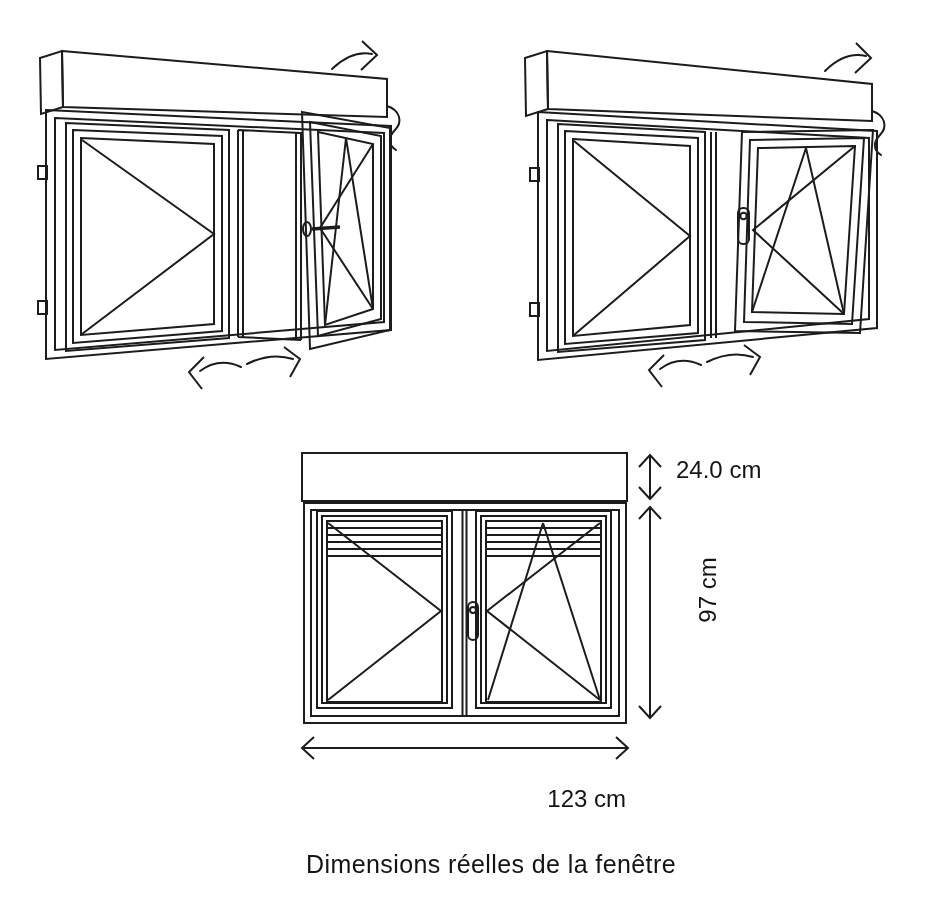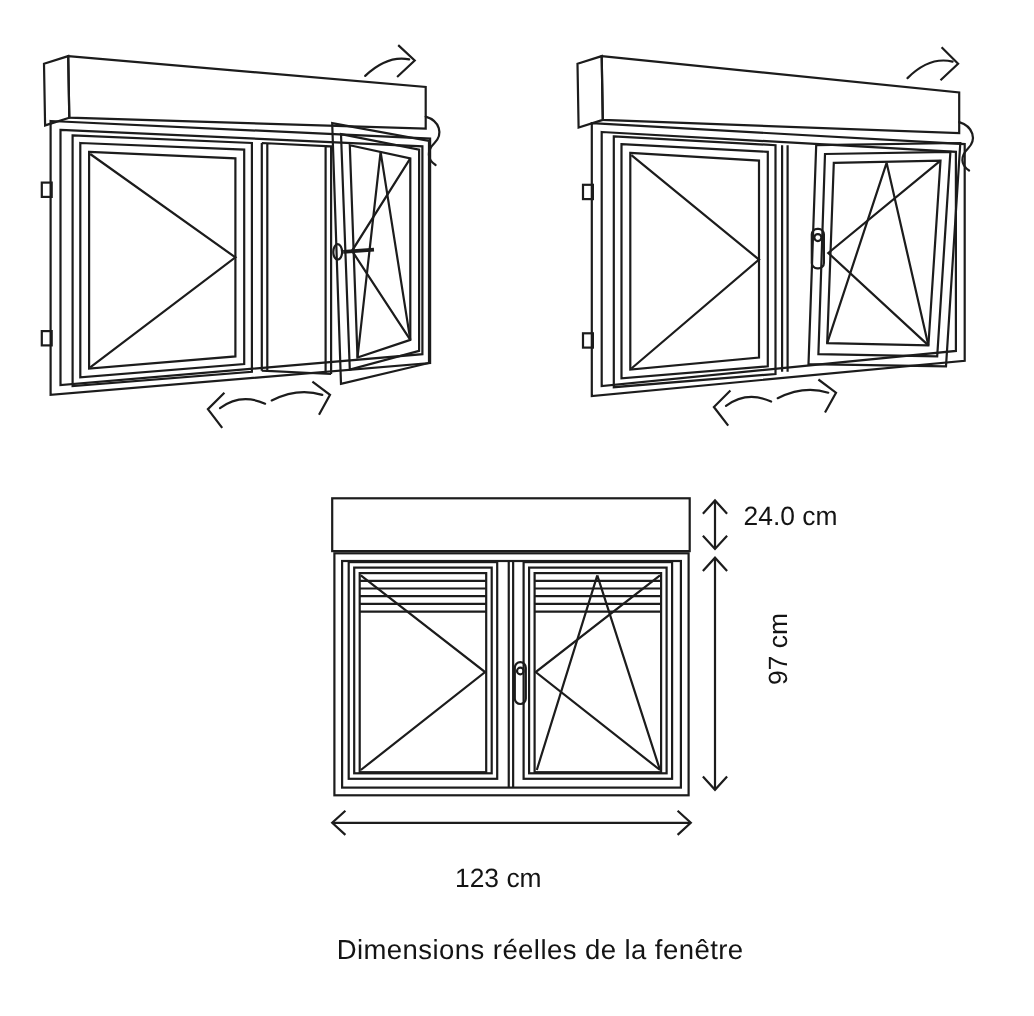--- a/index.html
+++ b/index.html
@@ -30,21 +30,21 @@
   .squig{stroke-width:4;stroke-linecap:round;}
   .dimline{stroke-width:2.4;}
   .dim-label{
     position:absolute;font-size:24px;font-weight:500;color:var(--text);
     white-space:nowrap;line-height:26px;
   }
   .dim-label.rot{
     width:78px;height:26px;display:flex;align-items:center;justify-content:center;
     transform:rotate(-90deg);
   }
-  .dim-label.center{text-align:center;}
+  .dim-label.center{text-align:right;}
   .caption{
     position:absolute;left:0;right:0;top:850px;text-align:center;
     font-size:25px;font-weight:400;color:var(--text);letter-spacing:0.4px;padding-left:42px;
   }
 </style>
 </head>
 <body>
 
 <div class="canvas">
 

